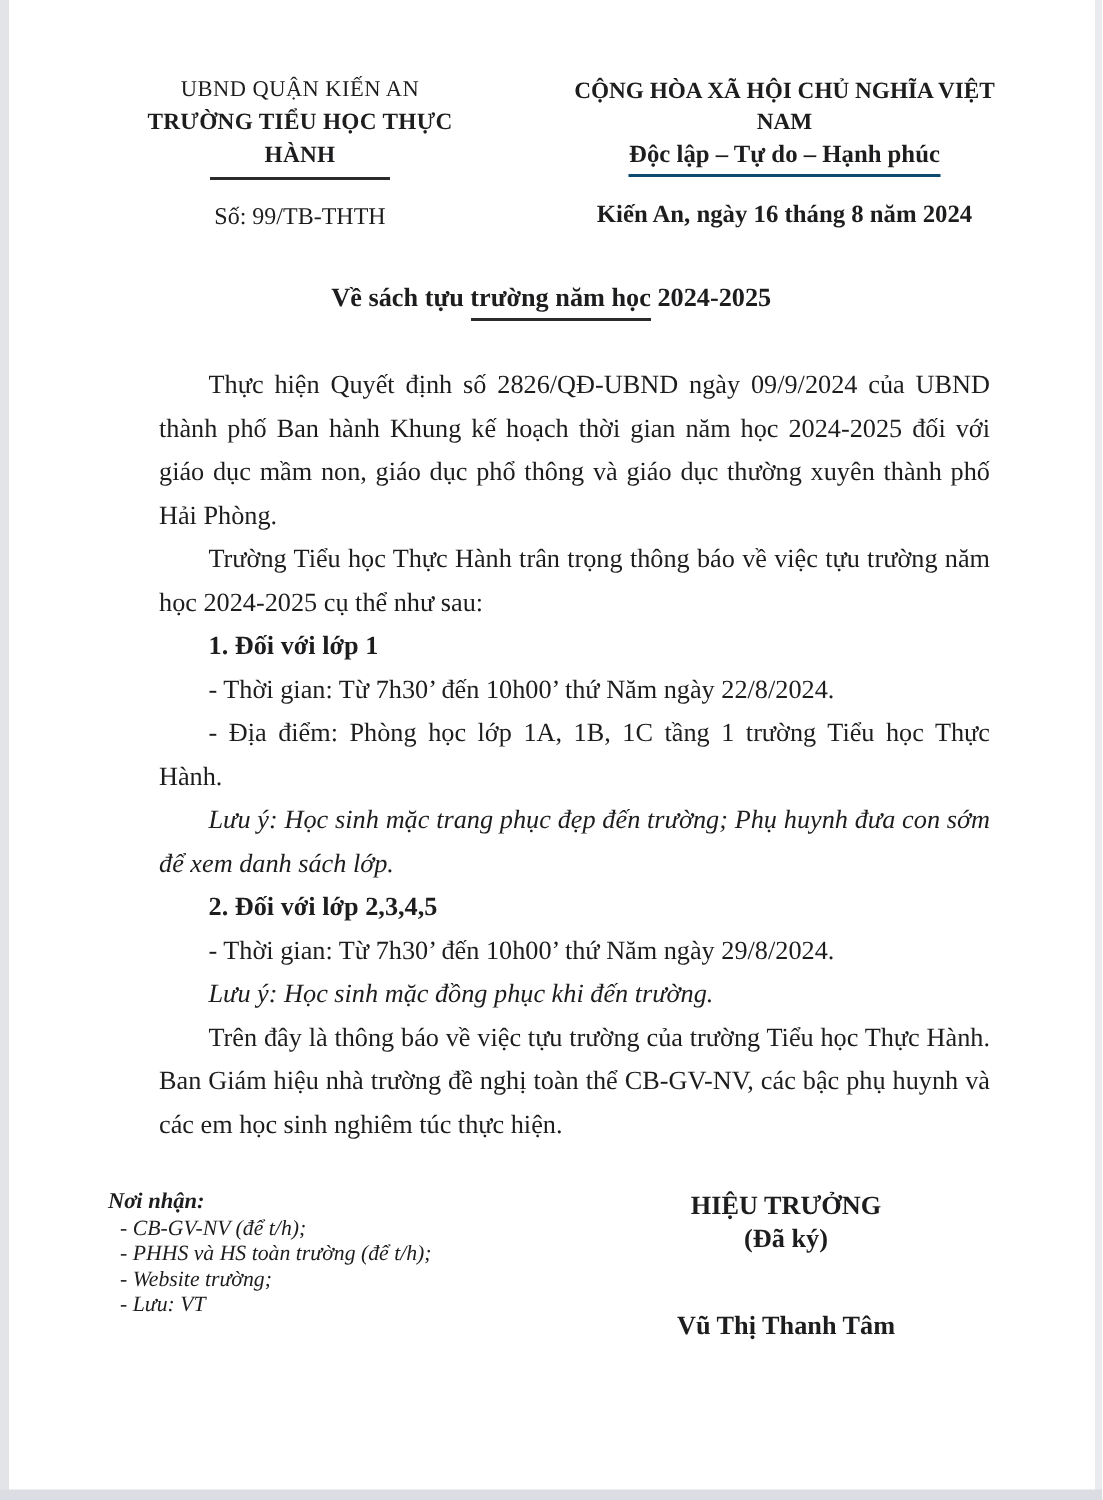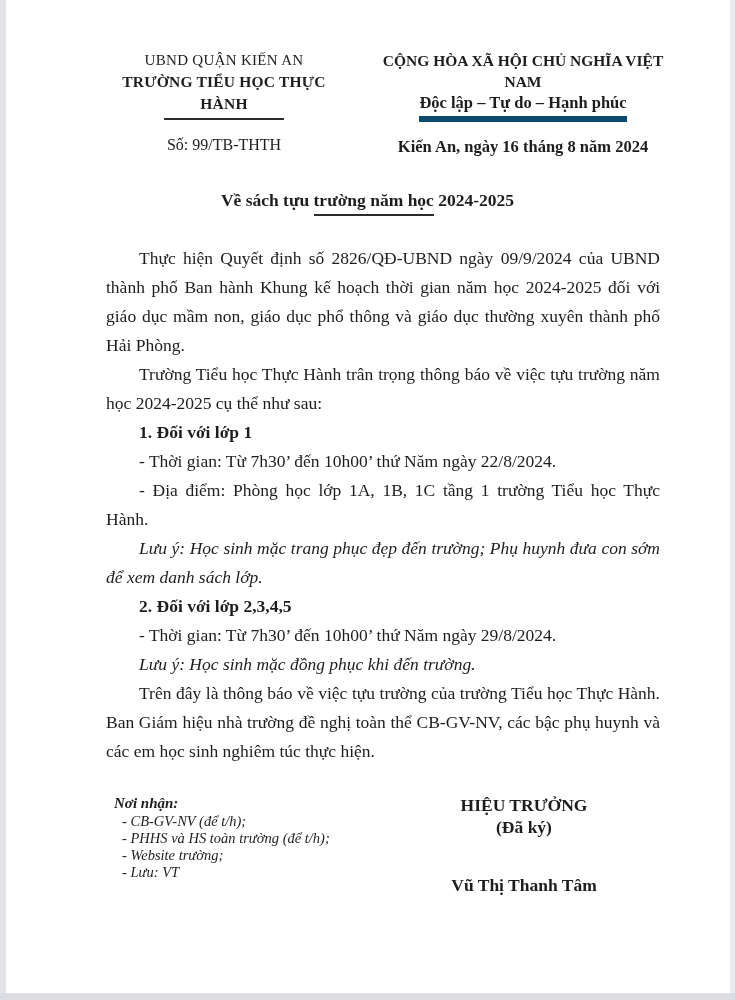--- a/index.html
+++ b/index.html
@@ -15,32 +15,32 @@
   
   .edge { position: absolute; background: #e3e4e8; }
   .edge-left   { left: 0; top: 0; width: 6px; height: 1000px; }
   .edge-right  { right: 0; top: 0; width: 5px; height: 1000px; background: #eaebef; }
   .edge-bottom { left: 0; bottom: 0; width: 735px; height: 7px; background: #dcdde2; }
 
   
   .header {
     display: flex;
     justify-content: space-between;
-    padding: 50px 66px 0 100px;
+    padding: 50px 66px 0 76px;
   }
   .header-col { text-align: center; }
   .header-left  { width: 248px; }
   .header-right { width: 292px; }
   .org-parent   { font-size: 15px; line-height: 21px; letter-spacing: 0.3px; }
   .org-name     { font-size: 15.5px; line-height: 22px; font-weight: bold; letter-spacing: 0.2px; }
   .sep-line     { width: 120px; height: 2px; background: #2b2b2d; margin: 3px auto 0; }
   .doc-number   { font-size: 16px; line-height: 22px; margin-top: 14px; }
   .country      { font-size: 15.5px; line-height: 21px; font-weight: bold; }
   .motto        { font-size: 16.5px; line-height: 22px; font-weight: bold; }
-  .motto span   { display: inline-block; border-bottom: 6px solid #0c4a6e; padding-bottom: 2px; }
+  .motto span   { display: inline-block; border-bottom: 2px solid #0c4a6e; padding-bottom: 2px; }
   .place-date   { font-size: 16.5px; line-height: 22px; margin-top: 14px; font-weight: 600; }
 
   
   .title-block { text-align: center; margin-top: 30px; }
   .title-main  { font-size: 20px; line-height: 26px; font-weight: bold; letter-spacing: 0.4px; }
   .title-sub   { font-size: 17.5px; line-height: 24px; font-weight: bold; }
   .title-sub .u { display: inline-block; border-bottom: 2px solid #2b2b2d; padding-bottom: 2px; }
 
   
   .body-text {
@@ -50,21 +50,21 @@
     text-align: justify;
   }
   .body-text p { margin: 0; text-indent: 33px; }
   .b { font-weight: bold; }
   .i { font-style: italic; }
 
   
   .footer {
     display: flex;
     justify-content: space-between;
-    margin: 28px 80px 0 114px;
+    margin: 28px 80px 0 72px;
   }
   .recipients-label { font-size: 15px; line-height: 19px; font-weight: bold; font-style: italic; }
   .recipients-list  { font-size: 14.5px; line-height: 17px; padding-left: 8px; font-style: italic; }
   .signature { width: 262px; text-align: center; }
   .sig-title { font-size: 17.5px; line-height: 22px; font-weight: bold; }
   .sig-note  { font-size: 17.5px; line-height: 22px; font-weight: bold; }
   .sig-name  { font-size: 17.5px; line-height: 22px; font-weight: bold; margin-top: 36px; }
 </style>
 </head>
 <body>

